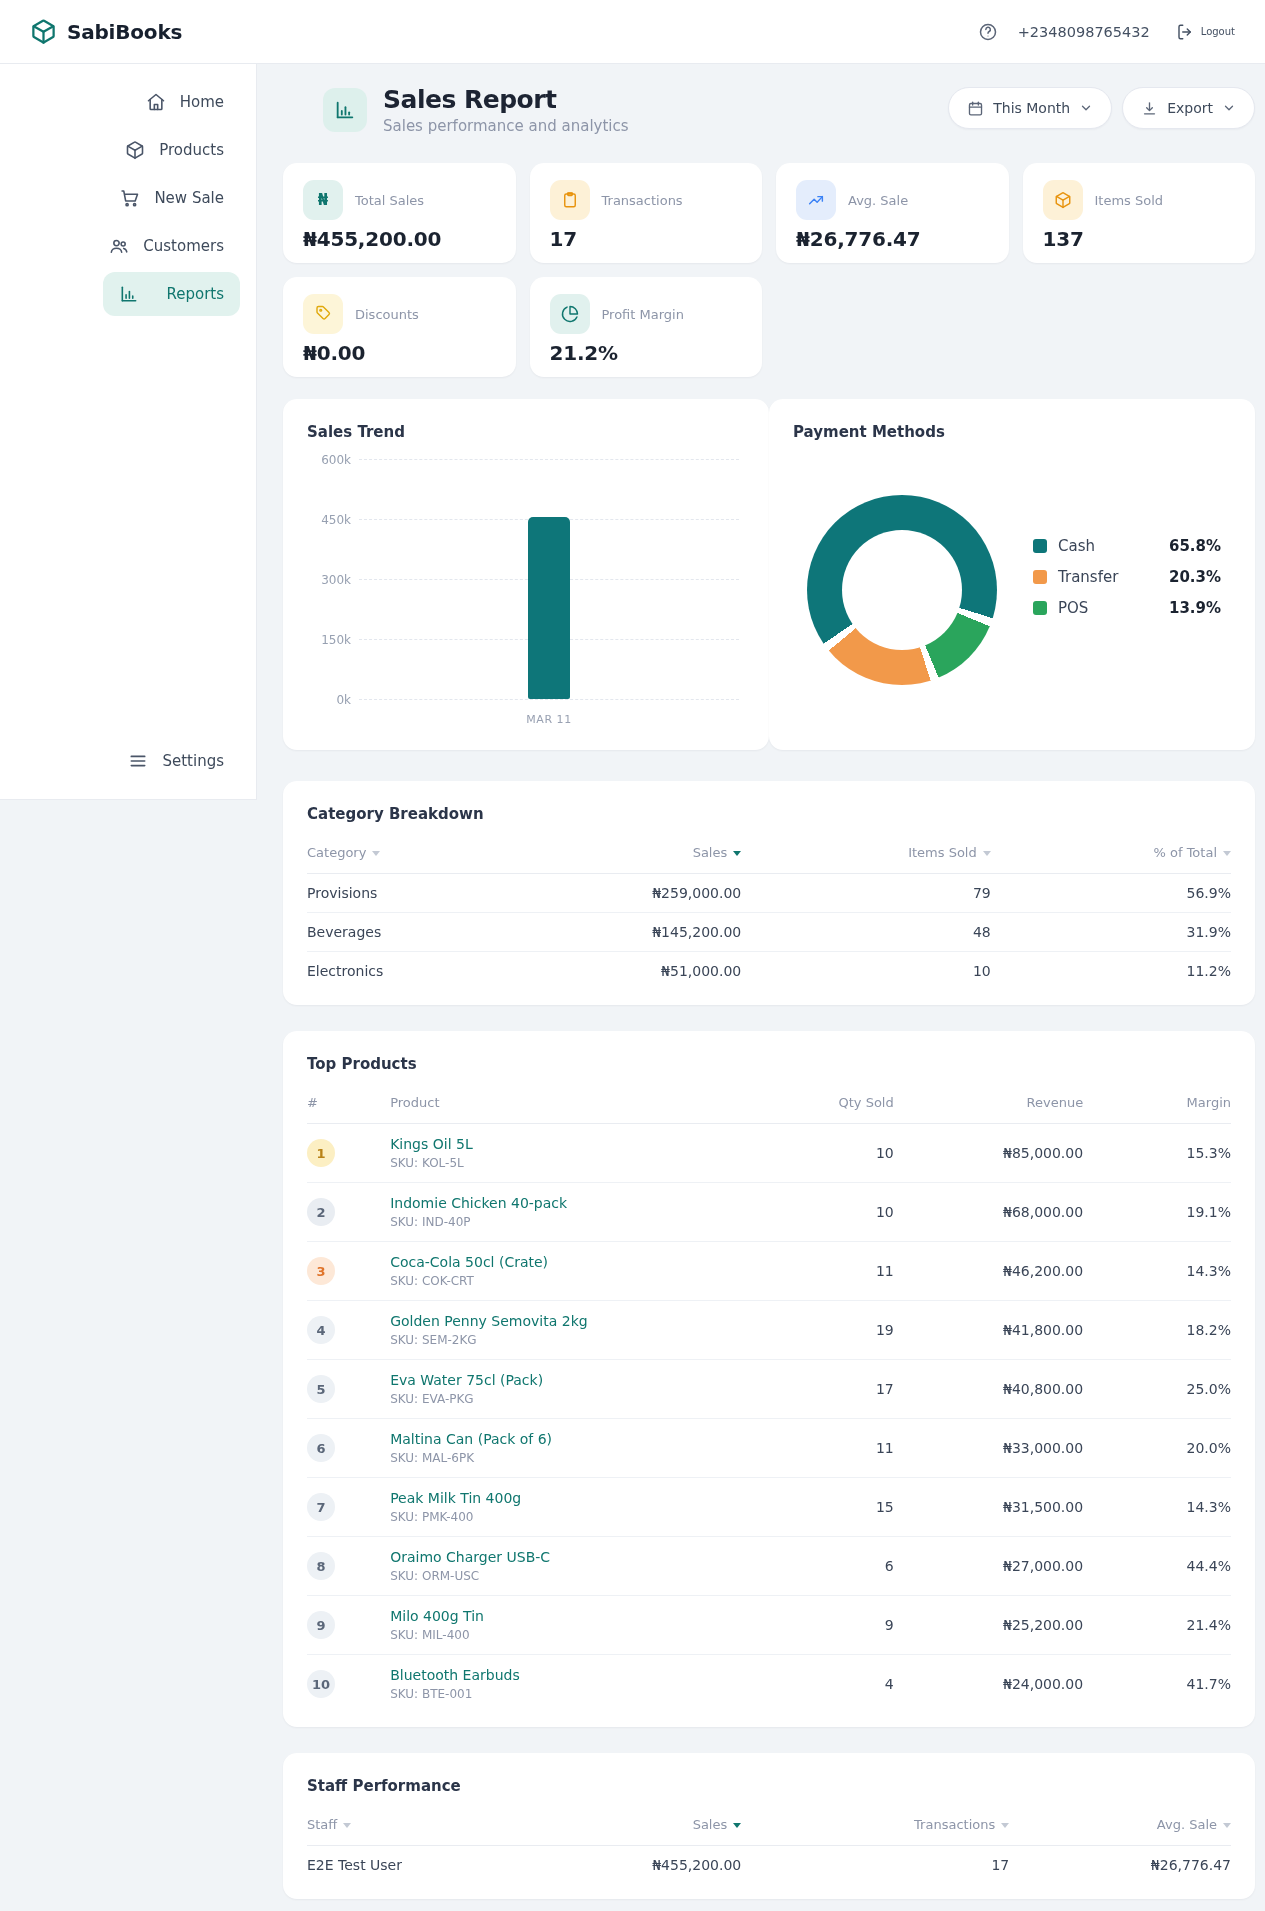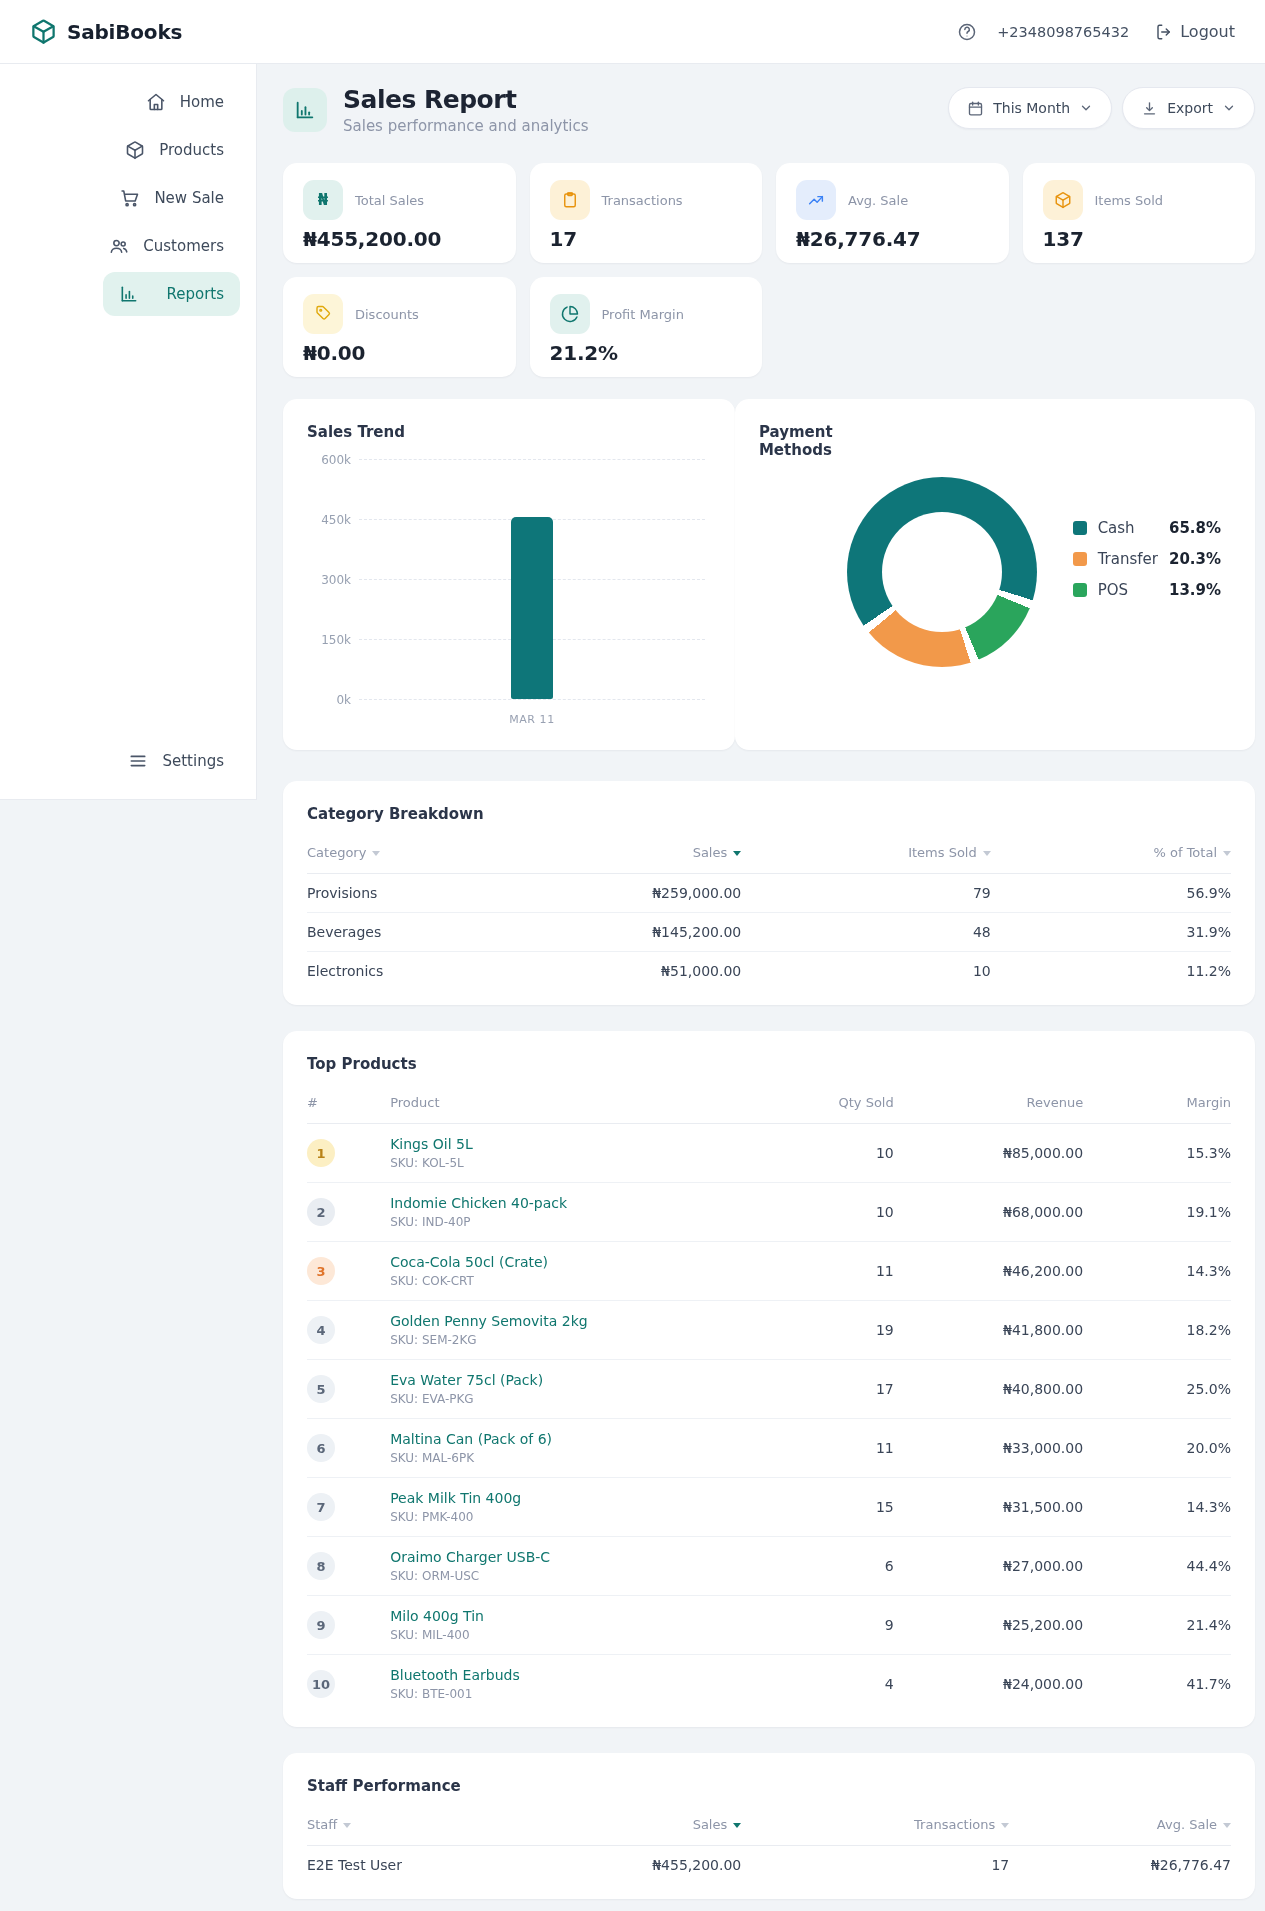--- a/index.html
+++ b/index.html
@@ -16,41 +16,41 @@
     display:flex; align-items:center; justify-content:space-between;
     padding:0 24px 0 30px;
   }
   .brand{ display:flex; align-items:center; gap:10px; }
   .brand-name{ font-size:20px; font-weight:700; color:#17202e; letter-spacing:-.01em; }
   .brand svg{ color:#0f766e; }
   .header-right{ display:flex; align-items:center; gap:20px; }
   .icon-btn{ background:none; border:none; padding:0; display:flex; align-items:center; color:#5b6577; cursor:pointer; }
   .phone{ font-size:14.5px; color:#445062; }
   .logout-btn{ background:none; border:none; display:flex; align-items:center; gap:7px;
-    font-size:16px; color:#445062; font-family:inherit; cursor:pointer; }
+    font-size:10px; color:#445062; font-family:inherit; cursor:pointer; }
   
   .shell{ display:flex; align-items:flex-start; }
   .sidebar{
     width:257px; height:736px; background:#fff;
     border-right:1px solid #e8ebf0; border-bottom:1px solid #e8ebf0;
     padding:16px; display:flex; flex-direction:column; gap:4px; flex:none;align-items:flex-end;
   }
   .nav-item{
     display:flex; align-items:center; gap:14px;
     padding:12px 16px; border-radius:12px;
     font-size:15px; color:#3e4a5b; cursor:pointer;
   }
   .nav-item .nicon{ display:flex; color:#4a5568; }
   .nav-item.active{ background:#e1f2ee; color:#0f766e; font-weight:500;gap:27px; }
   .nav-item.active .nicon{ color:#0f766e; }
   .nav-item.settings{ margin-top:auto; }
   
   .main{ flex:1; padding:21px 10px 24px 26px; }
   .page-head{ display:flex; justify-content:space-between; align-items:flex-start; margin-bottom:28px; }
-  .ph-left{ display:flex; align-items:center; gap:16px; }
+  .ph-left{ display:flex; align-items:center; gap:16px;margin-left:40px; }
   .ph-icon{ width:44px; height:44px; border-radius:12px; background:#ddf0ec; color:#0f766e;
     display:flex; align-items:center; justify-content:center; }
   .page-title{ margin:0; font-size:25px; font-weight:700; color:#1d2433; letter-spacing:-.02em; }
   .page-subtitle{ margin:3px 0 0; font-size:15px; color:#8d95a8; }
   .ph-actions{ display:flex; gap:10px; margin-top:2px; }
   .pill-btn{
     display:flex; align-items:center; gap:9px; height:42px; padding:0 18px;
     background:#fff; border:1px solid #e5e8ef; border-radius:21px;
     font-size:14px; color:#3e4a5b; font-family:inherit; cursor:pointer;
     box-shadow:0 1px 2px rgba(16,24,40,.04);
@@ -67,21 +67,21 @@
   .stat-ic.blue{ background:#e4edfc; color:#3b82f6; }
   .stat-ic.yellow{ background:#fdf5d8; color:#e0a90c; }
   .stat-ic.green{ background:#e2f4e7; color:#22a45d; }
   .naira-glyph{ font-size:15px; font-weight:700; }
   .stat-label{ font-size:13px; color:#8d95a8; }
   .stat-value{ margin-top:7px; font-size:20px; font-weight:700; color:#1b2330; letter-spacing:-.01em; }
   
   .card{ background:#fff; border-radius:14px; padding:24px; box-shadow:0 1px 2px rgba(16,24,40,.05); }
   .card-title{ margin:0 0 18px; font-size:15px; font-weight:600; color:#2b3549; }
   .charts{ display:grid; grid-template-columns:1fr 1fr; margin-bottom:31px; }
-  .pm-card{ display:flex; flex-direction:row; }
+  .pm-card{ display:flex; flex-direction:column; }
   .plot{ position:relative; height:240px; margin-top:6px; }
   .gl{ position:absolute; left:52px; right:6px; border-top:1px dashed #e3e7ee; }
   .gl-label{ position:absolute; left:-52px; width:44px; top:0; transform:translateY(-50%);
     text-align:right; font-size:12px; color:#97a0b1; }
   .bar{ position:absolute; bottom:0; width:42px; left:calc(52px + (100% - 58px)/2 - 21px);
     border-radius:5px 5px 2px 2px; }
   .x-label{ margin-top:14px; padding-left:46px; text-align:center; font-size:11px;
     color:#99a1b2; letter-spacing:.05em; }
   .donut-wrap{ flex:1; display:flex; align-items:center; gap:36px; padding:4px 4px 10px 14px; }
   .donut{ width:190px; height:190px; border-radius:50%; position:relative; flex:none; }

